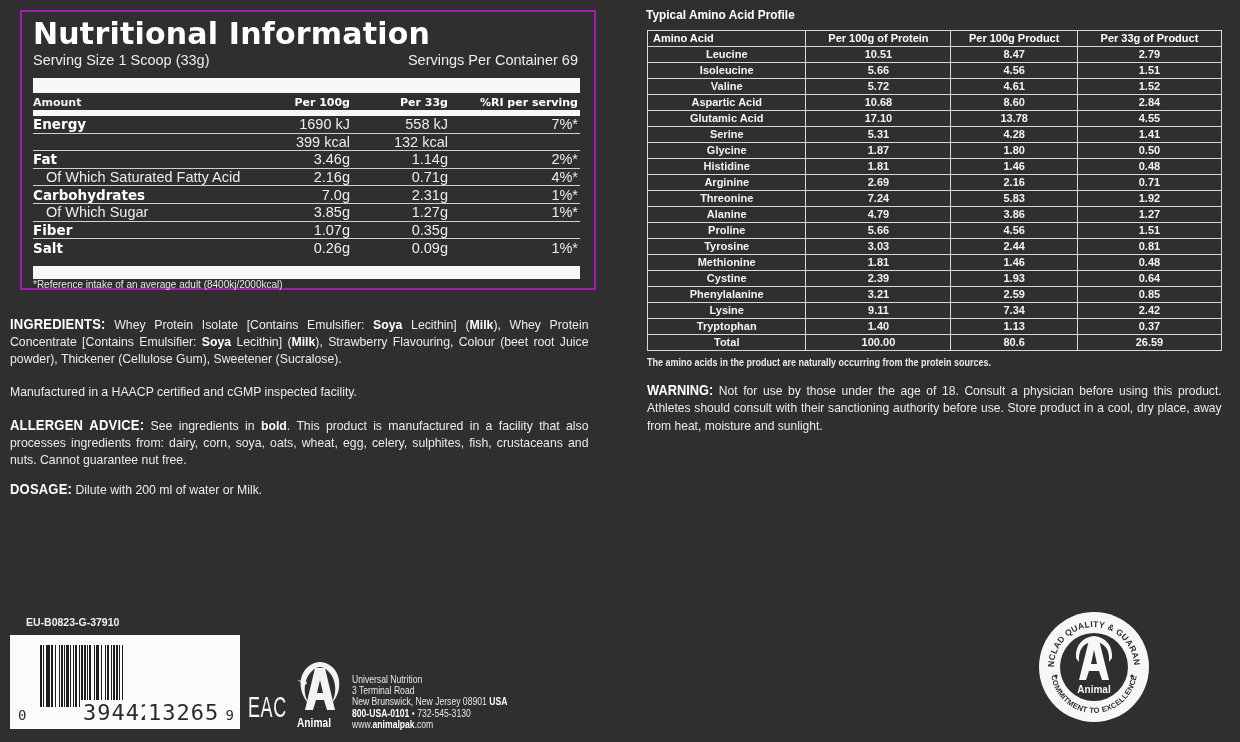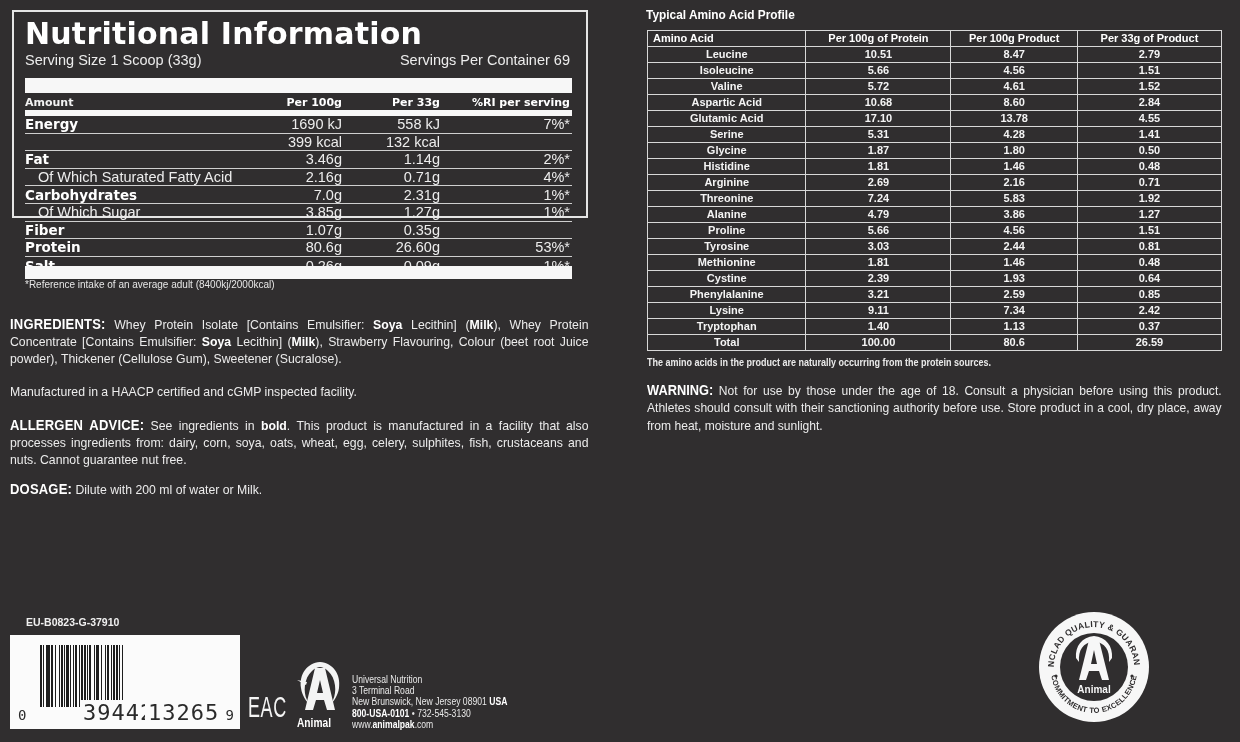--- a/index.html
+++ b/index.html
@@ -1,22 +1,22 @@
 <!DOCTYPE html>
 <html><head>
 <meta charset="utf-8">
 <style>
   * { box-sizing: border-box; margin: 0; padding: 0; }
   html, body { width: 1240px; height: 742px; background: #302e2f; overflow: hidden; }
   body { position: relative; color: #f2f2f2; font-family: "Liberation Sans", sans-serif; }
 
   
   .nut-panel {
-    position: absolute; left: 12px; top: 10px; width: 576px; height: 208px;
-    border: 2px solid #e5e5e5;
+    position: absolute; left: 20px; top: 10px; width: 576px; height: 280px;
+    border: 2px solid #a21caf;
   }
   .nut-title {
     position: absolute; left: 11px; top: 4px;
     font-family: "DejaVu Sans", sans-serif; font-weight: bold; font-size: 30px; letter-spacing: 0.2px;
     color: #ffffff;
   }
   .serving-row { position: absolute; left: 11px; right: 16px; top: 40px; font-size: 14.5px; display: flex; justify-content: space-between; color: #ececec; }
   .white-bar { position: absolute; left: 11px; right: 14px; background: #f7f7f7; }
   .nut-header { position: absolute; left: 11px; right: 14px; top: 84px; height: 14px; display: flex; font-family: "DejaVu Sans", sans-serif; font-weight: bold; font-size: 11px; }
   .nut-rows { position: absolute; left: 11px; right: 14px; top: 104px; }
@@ -145,26 +145,20 @@
         <span class="c1">3.85g</span>
         <span class="c2">1.27g</span>
         <span class="c3">1%*</span>
       </div>
       <div class="nut-row">
         <span class="c0 bold">Fiber</span>
         <span class="c1">1.07g</span>
         <span class="c2">0.35g</span>
         <span class="c3"></span>
       </div>
-      <div class="nut-row">
-        <span class="c0 bold">Protein</span>
-        <span class="c1">80.6g</span>
-        <span class="c2">26.60g</span>
-        <span class="c3">53%*</span>
-      </div>
       <div class="nut-row no-border">
         <span class="c0 bold">Salt</span>
         <span class="c1">0.26g</span>
         <span class="c2">0.09g</span>
         <span class="c3">1%*</span>
       </div>
     </div>
   <div class="white-bar" style="top:254px;height:13px;"></div>
   <div class="footnote">*Reference intake of an average adult (8400kj/2000kcal)</div>
 </div>

